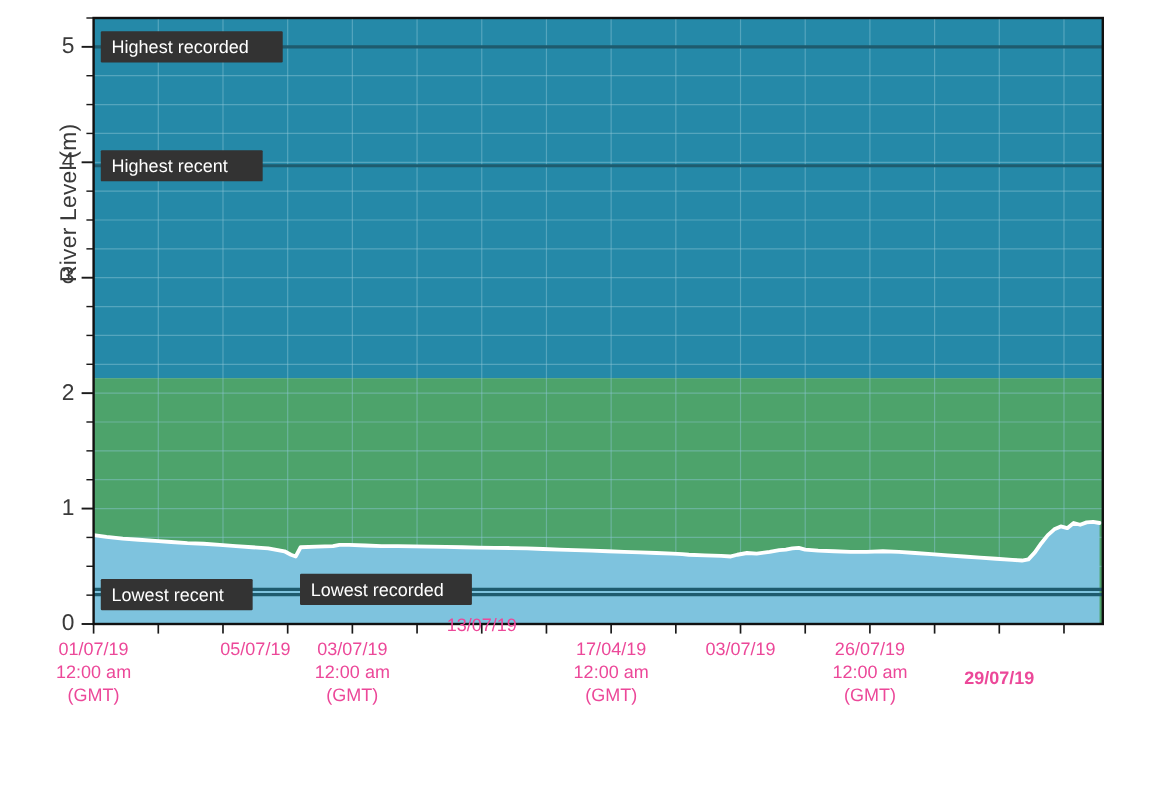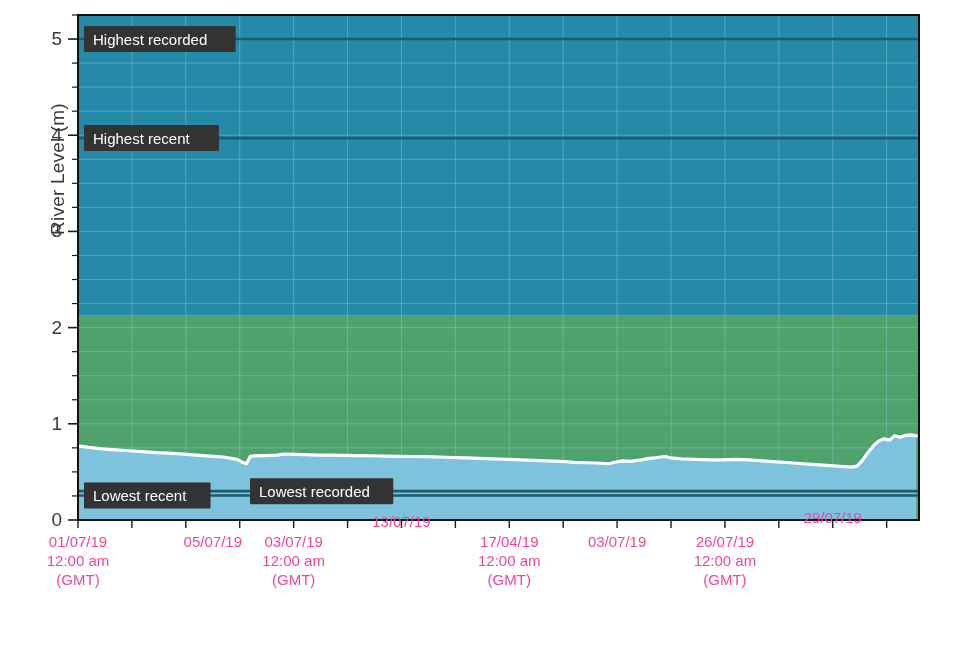--- a/index.html
+++ b/index.html
@@ -226,17 +226,17 @@
         <div>(GMT)</div>
       </div>
       <div class="x-tick-label" style="left: 617.103px; top: 532px;">
         <div>03/07/19</div>
       </div>
       <div class="x-tick-label" style="left: 724.923px; top: 532px;">
         <div>26/07/19</div>
         <div>12:00 am</div>
         <div>(GMT)</div>
       </div>
-      <div class="x-tick-label" style="left: 832.744px; top: 508px;">
+      <div class="x-tick-label" style="left: 832.744px; top: 556px; font-weight: bold;">
         <div>29/07/19</div>
       </div>
     </div>
 </div>
 
 </body></html>

